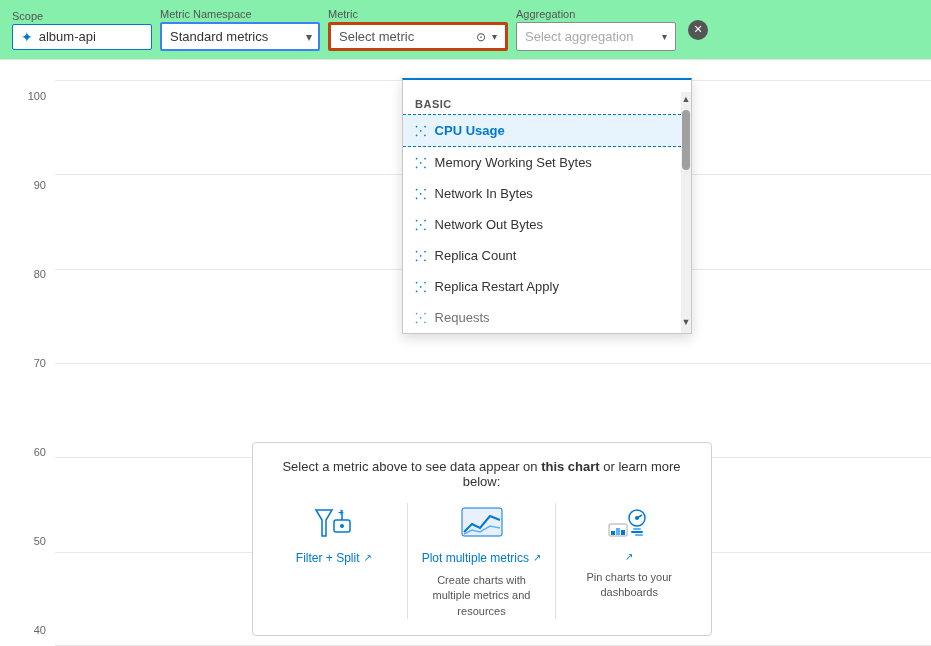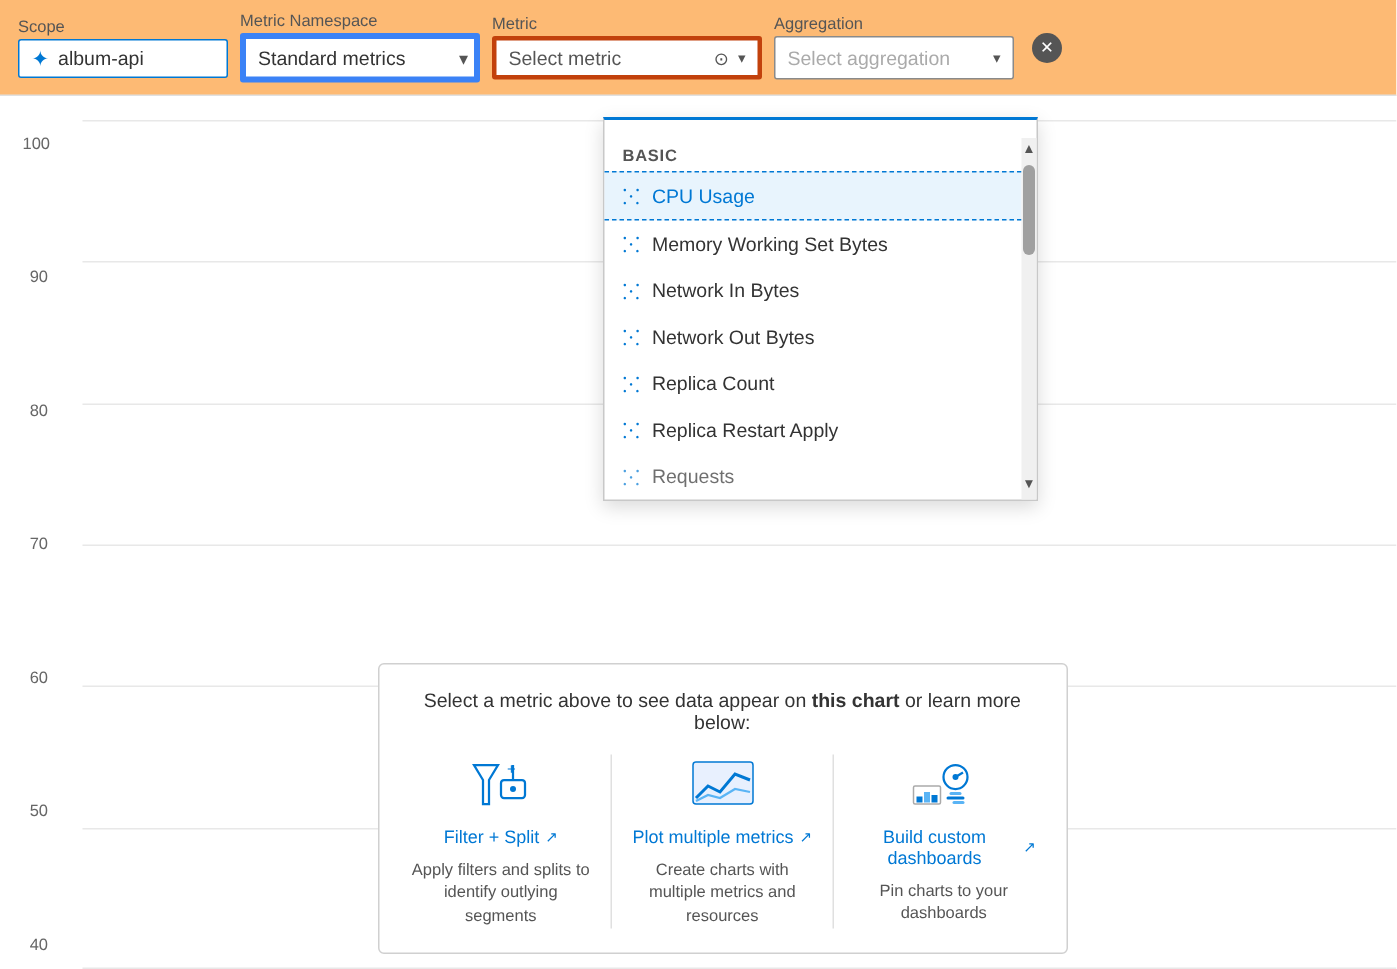--- a/index.html
+++ b/index.html
@@ -21,21 +21,21 @@
     }
 
     
     .filter-bar {
       position: relative;
       display: flex;
       align-items: center;
       padding: 8px 12px;
       border-bottom: 1px solid #e0e0e0;
       gap: 8px;
-      background: #fdba74;
+      background: #86efac;
       z-index: 100;
     }
 
     .scope-group {
       display: flex;
       flex-direction: column;
       gap: 2px;
     }
 
     .field-label {
@@ -69,21 +69,21 @@
       background: transparent;
     }
 
     .dropdown-group {
       display: flex;
       flex-direction: column;
       gap: 2px;
     }
 
     .dropdown-select {
-      border: 4px solid #3b82f6;
+      border: 2px solid #3b82f6;
       border-radius: 2px;
       padding: 5px 28px 5px 8px;
       font-size: 13px;
       color: #333;
       background: #fff;
       appearance: none;
       -webkit-appearance: none;
       min-width: 160px;
       cursor: pointer;
       outline: none;
@@ -196,21 +196,21 @@
 
     .dropdown-item.selected {
       background: #e8f4fd;
       border: 1px dashed #0078d4;
       border-left: none;
       border-right: none;
     }
 
     .dropdown-item.selected .item-text {
       color: #0078d4;
-      font-weight: 400;
+      font-weight: 700;
       text-align: right;
     }
 
     .metric-icon {
       color: #0078d4;
       font-size: 14px;
       flex-shrink: 0;
     }
 
     .dropdown-scrollbar {
@@ -257,21 +257,21 @@
 
     .y-axis {
       position: absolute;
       left: 0;
       top: 0;
       bottom: 0;
       width: 55px;
       display: flex;
       flex-direction: column;
       justify-content: space-between;
-      padding: 10px 15px;
+      padding: 10px 1px;
     }
 
     .y-label {
       font-size: 11px;
       color: #666;
       text-align: right;
       padding-right: 8px;
     }
 
     .chart-grid {
@@ -498,21 +498,20 @@
               <rect x="22" y="14" width="16" height="12" rx="2" fill="none" stroke="#0078d4" stroke-width="1.5"></rect>
               <line x1="30" y1="4" x2="30" y2="14" stroke="#0078d4" stroke-width="1.5"></line>
               <circle cx="30" cy="20" r="2" fill="#0078d4"></circle>
               <text x="26" y="10" font-size="10" fill="#0078d4">+</text>
             </svg>
           </div>
           <a class="info-item-link" href="#">
             <span>Filter + Split</span>
             <span class="external-link-icon">↗</span>
           </a>
-          <span class="info-item-desc">Apply filters and splits to identify outlying segments</span>
         </div>
 
         <div class="info-divider"></div>
 
         <div class="info-item">
           <div class="info-item-icon-wrap">
             <svg width="44" height="34" viewBox="0 0 44 34">
               <rect x="2" y="2" width="40" height="28" rx="2" fill="#e8f0fe" stroke="#0078d4" stroke-width="1"></rect>
               <polyline points="4,26 12,18 20,22 30,10 40,14" fill="none" stroke="#0078d4" stroke-width="2"></polyline>
               <polyline points="4,28 12,24 20,26 30,20 40,22" fill="none" stroke="#5ab4f5" stroke-width="1.5"></polyline>
@@ -536,21 +535,20 @@
               <rect x="26" y="22" width="8" height="2" rx="1" fill="#5ab4f5"></rect>
               <rect x="24" y="25" width="12" height="2" rx="1" fill="#0078d4"></rect>
               <rect x="28" y="28" width="8" height="2" rx="1" fill="#5ab4f5"></rect>
               <rect x="2" y="18" width="18" height="12" rx="1" fill="none" stroke="#aaa" stroke-width="1"></rect>
               <rect x="4" y="25" width="4" height="4" fill="#0078d4"></rect>
               <rect x="9" y="22" width="4" height="7" fill="#5ab4f5"></rect>
               <rect x="14" y="24" width="4" height="5" fill="#0078d4"></rect>
             </svg>
           </div>
           <a class="info-item-link" href="#">
-            <span>Build custom dashboards</span>
             <span class="external-link-icon">↗</span>
           </a>
           <span class="info-item-desc">Pin charts to your dashboards</span>
         </div>
 
       </div>
     </div>
   </div>
 
 </div>

